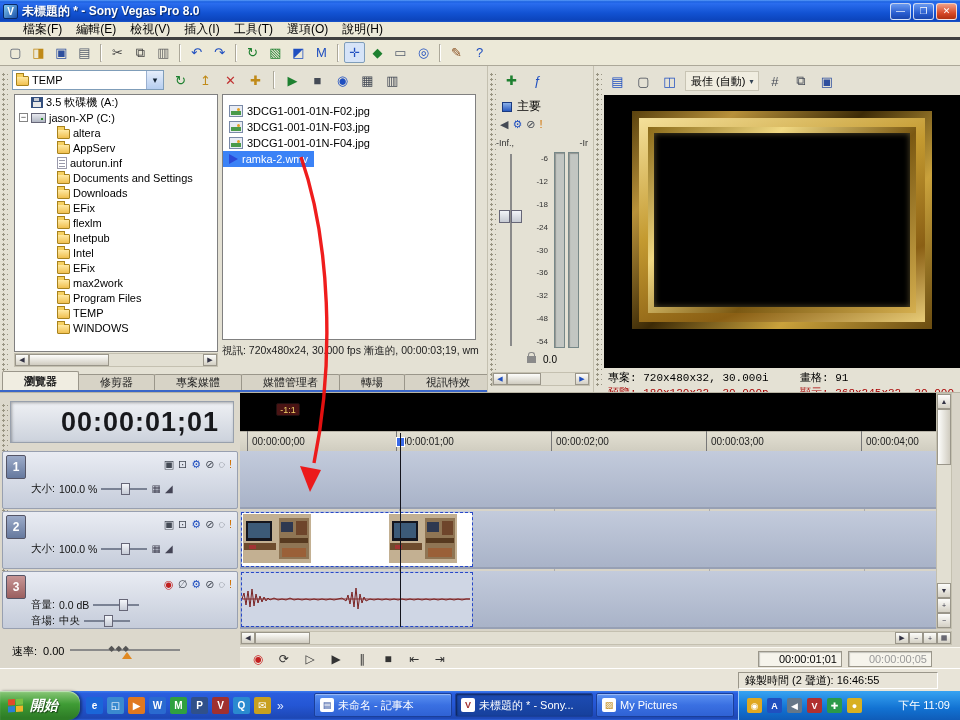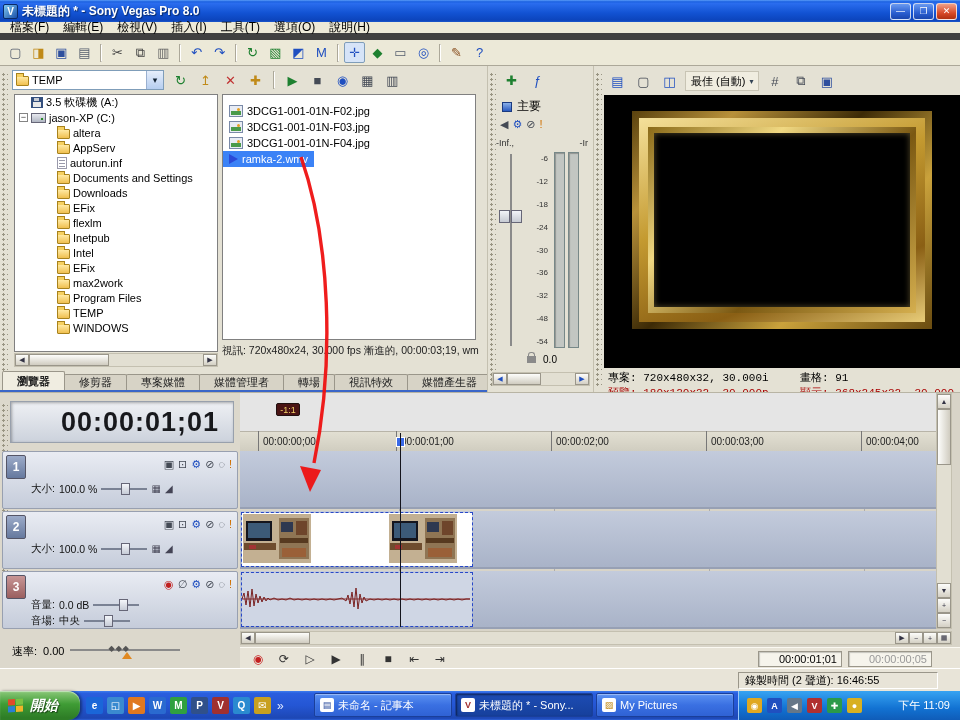--- a/index.html
+++ b/index.html
@@ -14,21 +14,21 @@
     display:flex;align-items:center;padding:0 3px;}
   .app-icon{width:15px;height:15px;background:linear-gradient(135deg,#7ec8f0,#1a4fa8);border:1px solid #0a2a66;border-radius:2px;
     color:#fff;font-size:10px;font-weight:bold;display:flex;align-items:center;justify-content:center;margin-right:4px;}
   .titlebar .ttl{color:#fff;font-weight:bold;font-size:12px;text-shadow:1px 1px 1px #0a2a66;flex:1;white-space:nowrap;overflow:hidden;}
   .winbtn{width:21px;height:17px;margin-left:2px;border:1px solid rgba(255,255,255,.75);border-radius:3px;color:#fff;
     font-size:9px;display:flex;align-items:center;justify-content:center;
     background:linear-gradient(#6a9af0,#2a5ed0 60%,#1a46ae);}
   .winbtn.close{background:linear-gradient(#f0a088,#d84a28 60%,#b03010);}
 
   
-  .menubar{position:absolute;left:0;top:22px;width:960px;height:18px;background:#ece9d8;display:flex;align-items:center;padding-left:3px;border-bottom:7px solid #404040;}
+  .menubar{position:absolute;left:0;top:22px;width:960px;height:18px;background:#ece9d8;display:flex;align-items:center;padding-left:16px;border-bottom:3px solid #404040;}
   .menu-item{padding:0 7px;font-size:12px;}
   .maintoolbar{position:absolute;left:0;top:40px;width:960px;height:26px;background:#ece9d8;border-bottom:1px solid #aca899;display:flex;align-items:center;padding-left:4px;}
   .tbi{width:21px;height:21px;margin:0 1px;display:flex;align-items:center;justify-content:center;font-size:13px;border:1px solid transparent;}
   .tbi.sep{width:2px;height:18px;margin:0 4px;background:#aca899;border-right:1px solid #fff;font-size:0;}
   .tbi.pressed{border:1px solid #7f9db9;background:#d6e4f8;border-radius:2px;}
 
   
   .dock{position:absolute;left:0;top:66px;width:960px;height:326px;background:#e4e1d4;}
   .dockwin{position:absolute;top:0;height:326px;background:#e4e1d4;}
   #explorer{left:0;width:487px;}
@@ -72,21 +72,21 @@
   .filelist{position:absolute;left:222px;top:28px;width:254px;height:246px;background:#fff;border:1px solid #808080;font-size:11px;padding-top:8px;}
   .file-row{height:16px;display:flex;align-items:center;gap:4px;padding:0 6px;width:max-content;}
   .file-row.selected{background:#3b82f6;color:#fff;}
   .icon-jpg{width:14px;height:12px;background:#e8ecf4;border:1px solid #7a8aa8;position:relative;flex:none;}
   .icon-jpg::before{content:"";position:absolute;left:1px;bottom:1px;width:10px;height:4px;background:#4a9a4a;}
   .icon-jpg::after{content:"";position:absolute;right:2px;top:2px;width:3px;height:3px;border-radius:50%;background:#e8a020;}
   .icon-wmv{width:0;height:0;border-left:9px solid #2a4ad8;border-top:5px solid transparent;border-bottom:5px solid transparent;flex:none;}
   .media-info{position:absolute;left:222px;top:278px;width:262px;font-size:10.5px;color:#222;white-space:nowrap;overflow:hidden;}
 
   .dock-tabs{position:absolute;left:2px;bottom:2px;height:19px;display:flex;align-items:flex-end;}
-  .tab{height:16px;padding:0 14px;font-size:11px;background:#d7d3c6;border:1px solid #9a968a;border-bottom:none;
+  .tab{height:16px;padding:0 21px;font-size:11px;background:#d7d3c6;border:1px solid #9a968a;border-bottom:none;
     display:flex;align-items:center;margin-right:-1px;border-radius:2px 2px 0 0;color:#222;white-space:nowrap;}
   .tab.active{background:#f0ede1;height:19px;font-weight:bold;}
 
   
   .mx-toolbar{position:absolute;left:12px;top:2px;height:24px;display:flex;align-items:center;gap:3px;}
   .mx-title{position:absolute;left:14px;top:32px;display:flex;align-items:center;gap:5px;font-size:12px;}
   .bus-ic{width:10px;height:10px;background:linear-gradient(#8ab0e8,#2a5ac0);border:1px solid #1a3a80;}
   .mx-icons{position:absolute;left:12px;top:52px;display:flex;gap:4px;}
   .mx-icons span{font-size:11px;}
   .mx-toplabels{position:absolute;left:8px;top:72px;width:92px;display:flex;justify-content:space-between;font-size:9px;color:#333;}
@@ -141,25 +141,25 @@
   .mini-slider{position:relative;width:46px;height:12px;flex:none;}
   .mini-slider::before{content:"";position:absolute;left:0;right:0;top:5px;height:2px;background:#7a8294;}
   .knob{position:absolute;left:20px;top:0;width:9px;height:12px;background:linear-gradient(#f4f6fa,#c6cbd6);border:1px solid #667;}
   .rate-row{position:absolute;left:12px;top:250px;display:flex;align-items:center;gap:6px;font-size:11px;}
   .rate-slider{position:relative;width:110px;height:16px;}
   .rate-slider::before{content:"";position:absolute;left:0;right:0;top:6px;height:2px;background:#8a8a8a;}
   .rate-ticks{position:absolute;left:38px;top:1px;font-size:8px;color:#555;letter-spacing:1px;}
   .rate-marker{position:absolute;left:52px;top:9px;width:0;height:0;border-left:5px solid transparent;border-right:5px solid transparent;border-bottom:7px solid #e08820;}
 
   .tl-right{position:absolute;left:240px;top:0;width:696px;height:276px;}
-  .ruler{position:absolute;left:0;top:0;width:696px;height:58px;background:#e5e5e5;border-bottom:6px solid #be185d;}
+  .ruler{position:absolute;left:0;top:0;width:696px;height:58px;background:#000000;border-bottom:6px solid #be185d;}
   .ruler-ticks{position:absolute;left:0;top:38px;width:100%;height:20px;border-top:1px solid #b8b4a8;background:linear-gradient(#e2dfd2,#d0cdc0);}
   .ruler-label{position:absolute;top:4px;font-size:10px;color:#222;}
   .ruler-label::before{content:"";position:absolute;left:-5px;top:-5px;width:1px;height:24px;background:#777;}
-  .ruler-labels span:nth-child(1){left:23px;text-align:right;} .ruler-labels span:nth-child(2){left:161px;}
+  .ruler-labels span:nth-child(1){left:12px;text-align:right;} .ruler-labels span:nth-child(2){left:161px;}
   .ruler-labels span:nth-child(3){left:316px;} .ruler-labels span:nth-child(4){left:471px;}
   .ruler-labels span:nth-child(5){left:626px;}
   .marker-box{position:absolute;left:36px;top:10px;min-width:24px;height:13px;background:#4a1414;color:#f4d468;
     font-size:9px;display:flex;align-items:center;justify-content:center;border:1px solid #201010;border-radius:2px;padding:0 2px;}
   .trackrows{position:absolute;left:0;top:58px;width:696px;height:178px;}
   .trow{position:absolute;left:0;width:696px;height:58px;background:linear-gradient(#c3cbdc,#a9b3c8);border-bottom:2px solid #97a0b4;}
   .gline{position:absolute;top:0;height:178px;width:1px;background:rgba(60,70,100,.28);}
   .event-video{position:absolute;left:2px;top:2px;width:230px;height:53px;background:#fff;outline:1px dashed #2848c8;}
   .thumb{position:absolute;top:1px;width:68px;height:49px;}
   .event-audio{position:absolute;left:2px;top:2px;width:230px;height:53px;background:#cfd6e4;outline:1px dashed #2848c8;}

